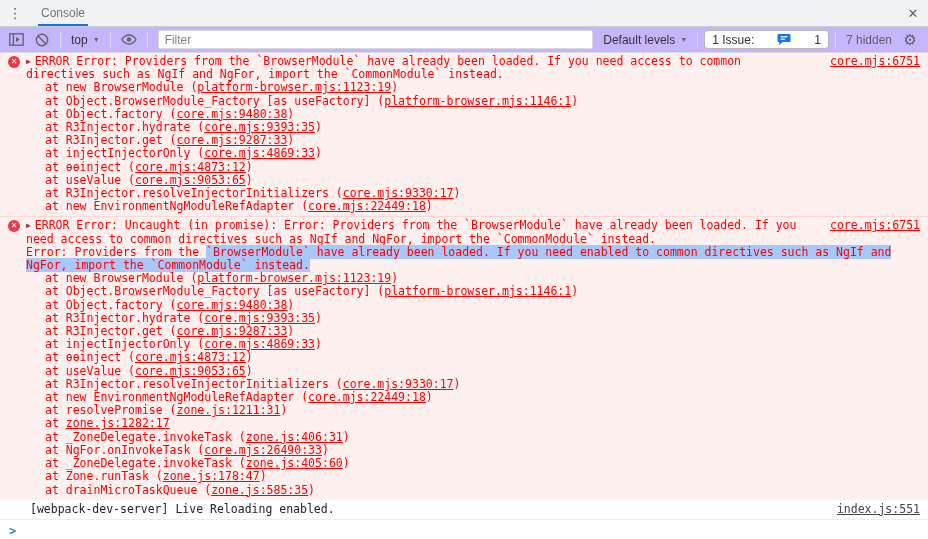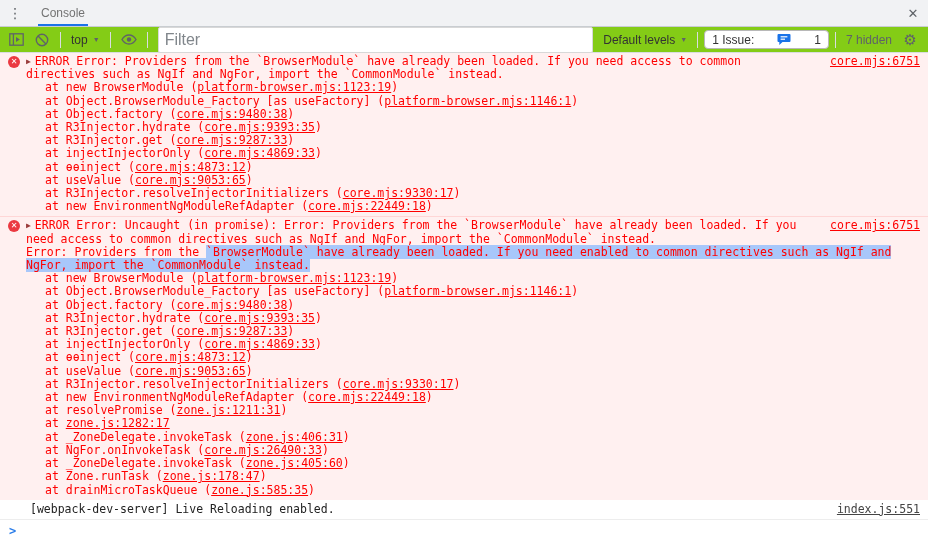--- a/index.html
+++ b/index.html
@@ -8,26 +8,26 @@
 
   
   .tabbar { height:27px; background:#f1f2f4; border-bottom:1px solid #c9cdd1; display:flex; align-items:stretch; flex:0 0 auto; }
   .kebab { width:30px; display:flex; align-items:center; justify-content:center; color:#5f6368; font-size:14px; letter-spacing:0; cursor:pointer; }
   .tab { display:flex; align-items:center; padding:0 7px; margin-left:4px; font-size:12px; color:#737373; position:relative; cursor:pointer; }
   .tab.active::after { content:""; position:absolute; left:4px; right:4px; bottom:0; height:2px; background:#1a73e8; }
   .tab-spacer { flex:1; }
   .close-btn { width:30px; display:flex; align-items:center; justify-content:center; color:#5f6368; font-size:13px; cursor:pointer; }
 
   
-  .toolbar { height:26px; background:#84cc16; border-bottom:1px solid #dadce0; display:flex; align-items:center; padding:0 6px 0 4px; gap:2px; flex:0 0 auto; }
+  .toolbar { height:26px; background:#c4b5fd; border-bottom:1px solid #dadce0; display:flex; align-items:center; padding:0 6px 0 4px; gap:2px; flex:0 0 auto; }
   .tbtn { border:none; background:transparent; width:24px; height:22px; display:flex; align-items:center; justify-content:center; cursor:pointer; color:#5f6368; }
   .sep { width:1px; height:16px; background:#dadce0; margin:0 4px; flex:0 0 auto; }
   .dd { border:none; background:transparent; display:flex; align-items:center; gap:5px; font-size:12px; color:#333; padding:0 4px; cursor:pointer; height:22px; font-family:"Liberation Sans", sans-serif; }
   .caret { font-size:7px; color:#5f6368; }
-  .filter-input { flex:1; height:26px; border:1px solid #d8d8d8; border-radius:2px; margin:0 4px; padding:0 6px; font-size:16px; color:#333; font-family:"Liberation Sans", sans-serif; outline:none; min-width:120px; }
+  .filter-input { flex:1; height:19px; border:1px solid #d8d8d8; border-radius:2px; margin:0 4px; padding:0 6px; font-size:12px; color:#333; font-family:"Liberation Sans", sans-serif; outline:none; min-width:120px; }
   .filter-input::placeholder { color:#80868b; }
   .issues-btn { display:flex; align-items:center; gap:23px; border:1px solid #b8b8b8; border-radius:4px; background:#fff; height:19px; padding:0 7px; font-size:12px; color:#333; cursor:pointer; font-family:"Liberation Sans", sans-serif; white-space:nowrap; }
   .hidden-label { font-size:12px; color:#5f6368; white-space:nowrap; margin:0 4px; }
   .gear { font-size:15px; color:#5f6368; width:24px; height:22px; display:flex; align-items:center; justify-content:center; cursor:pointer; }
 
   
   .console-area { flex:1; overflow:hidden; font-family:"DejaVu Sans Mono","Liberation Mono",monospace; font-size:11.5px; }
   .msg { line-height:13.2px; }
   .msg.error { background:#fff0f0; border-top:1px solid #ffd6d6; padding:2px 8px 3px 6px; display:flex; color:#f00; }
   .msg.error:first-child { border-top:none; }

